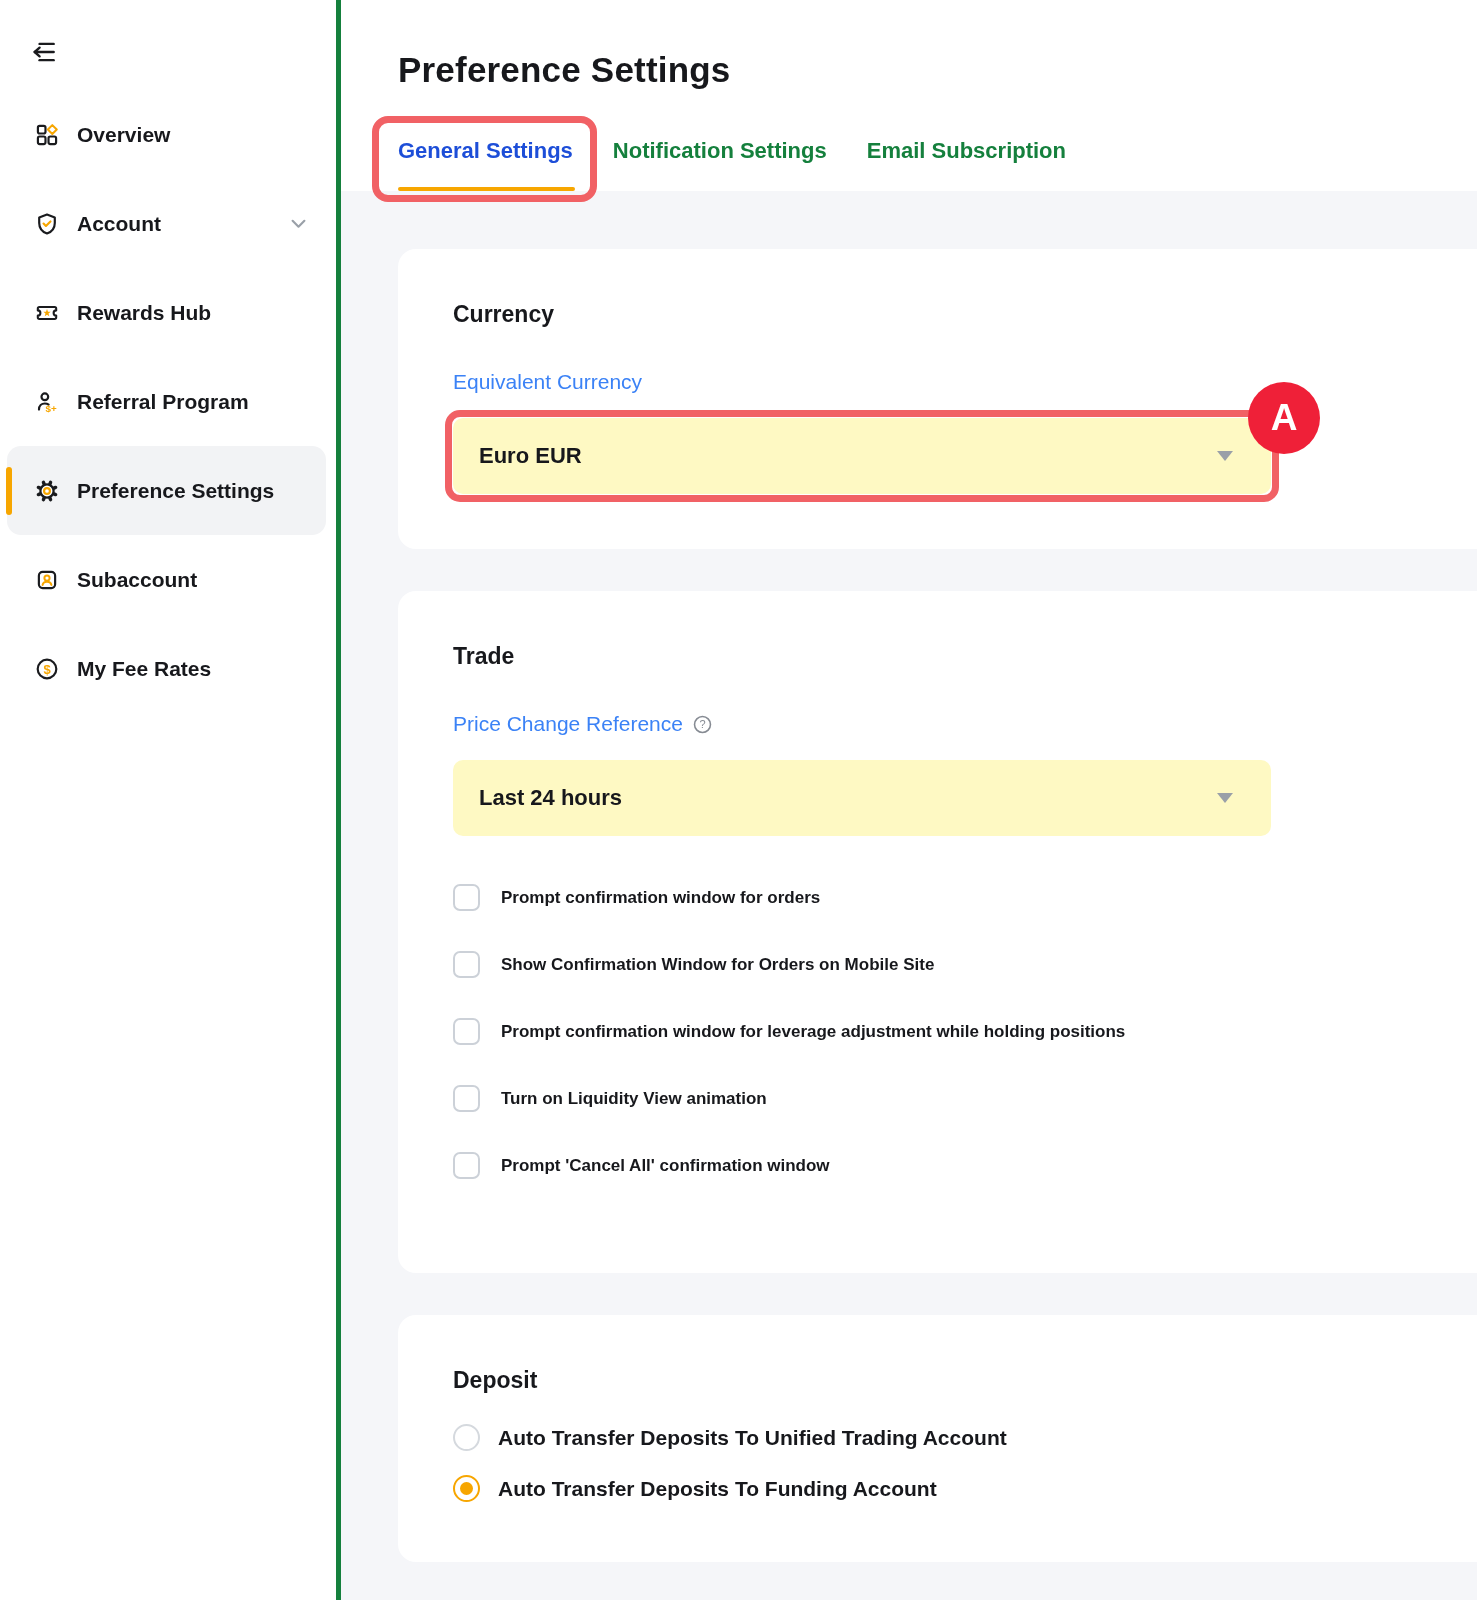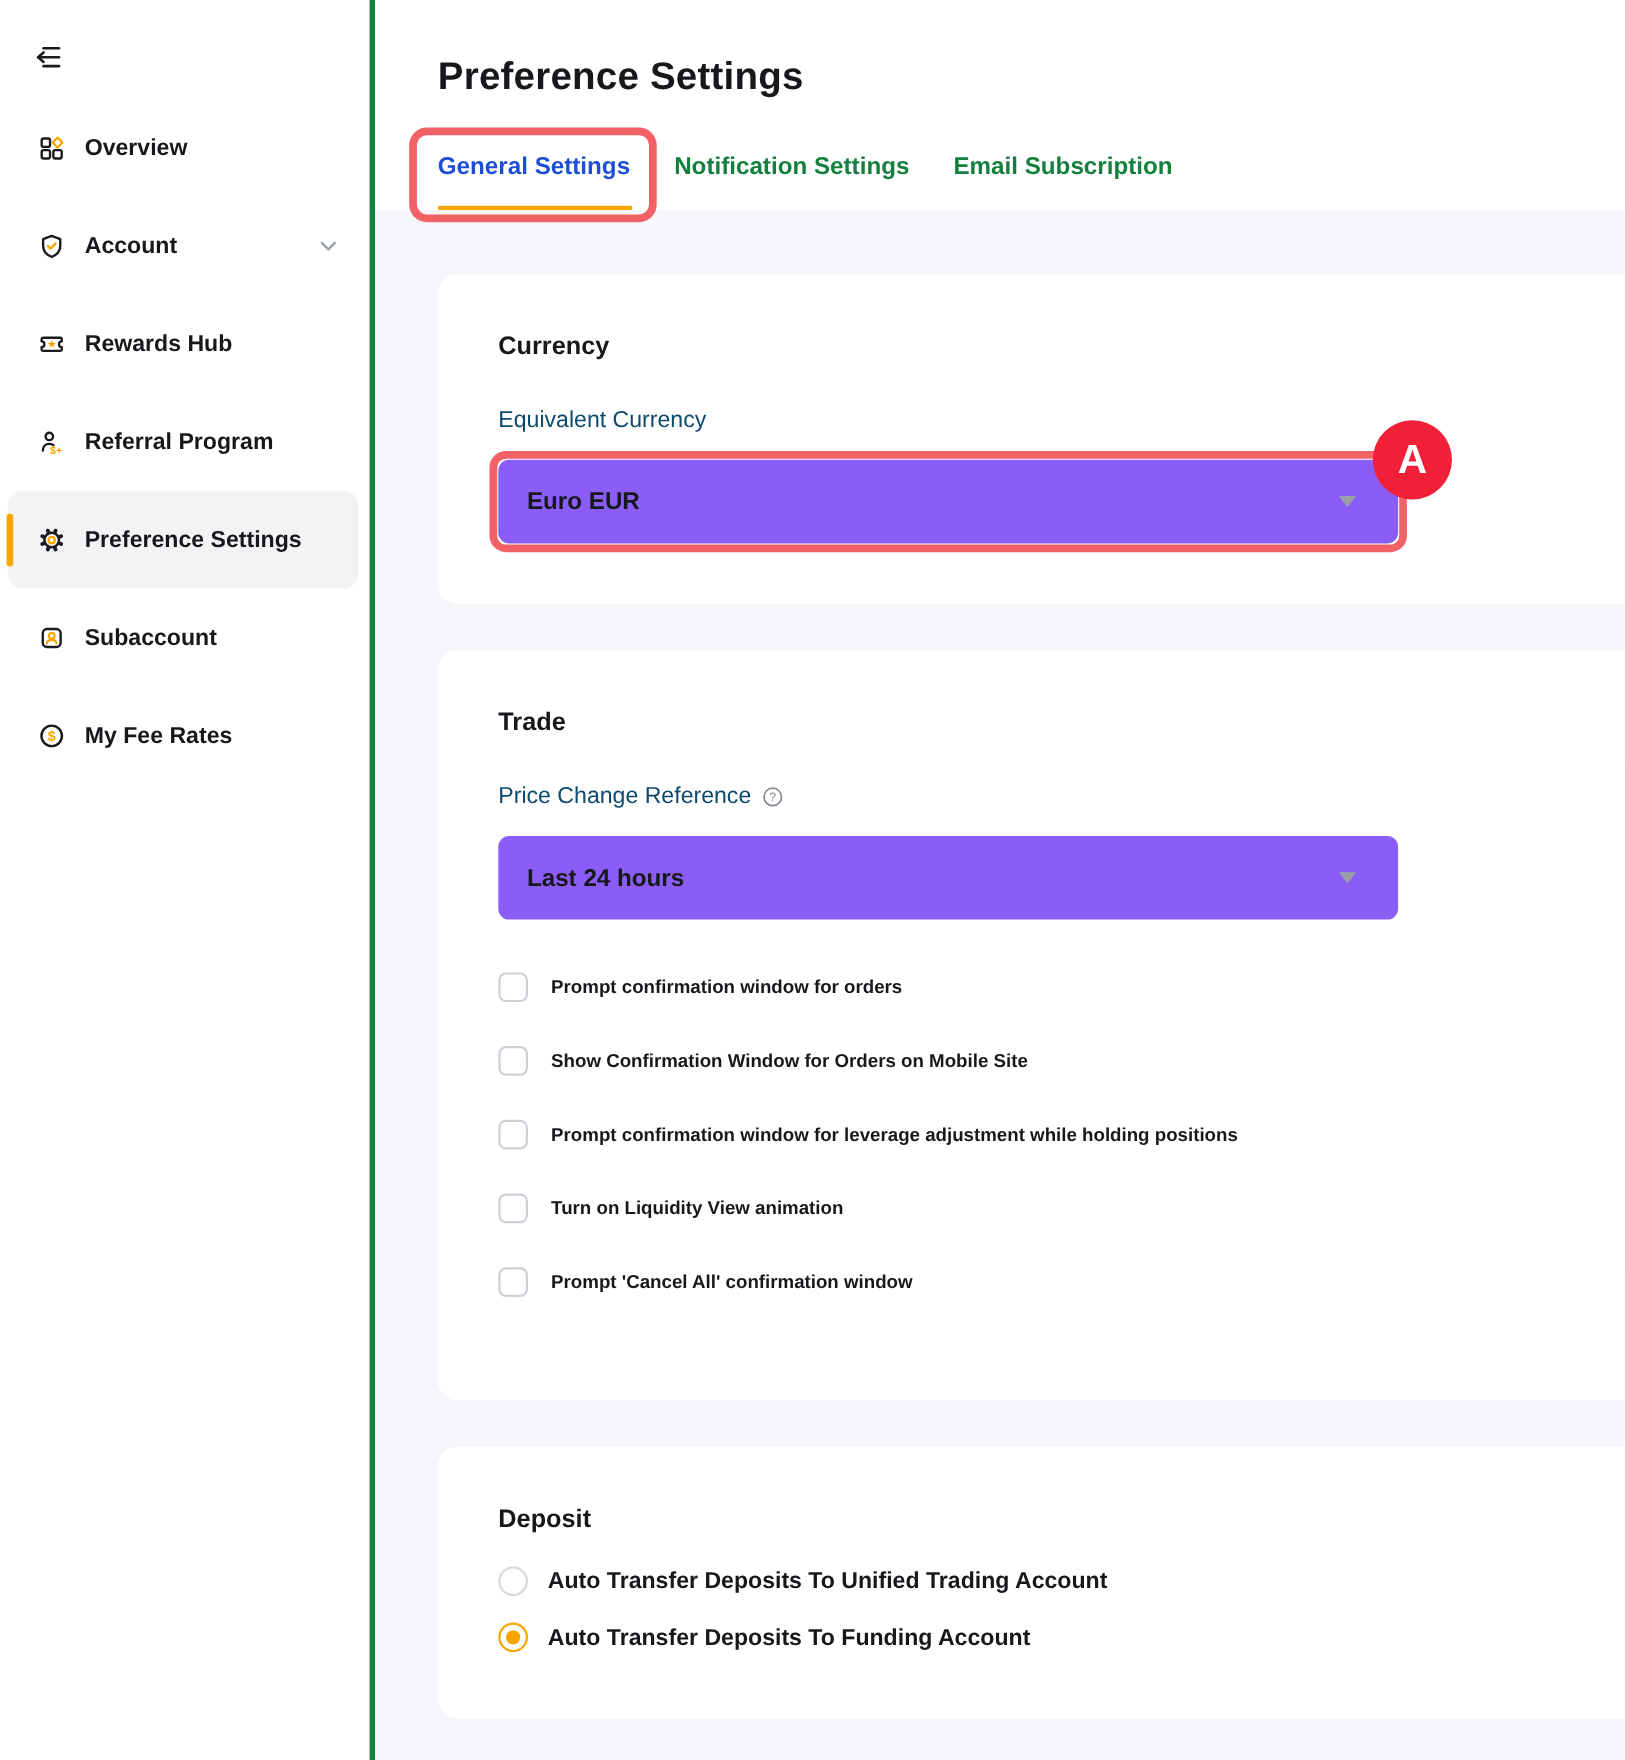--- a/index.html
+++ b/index.html
@@ -31,23 +31,23 @@
     border:7px solid #f16165; border-radius:16px; pointer-events:none; }
 
   .content { flex:1; background:#f5f6f9; padding:58px 0 0 57px; }
   .card { background:#fff; border-radius:18px 0 0 18px; padding:52px 60px 0 55px; }
   .card + .card { margin-top:42px; }
   .card h2 { font-size:23px; font-weight:bold; }
   .card-currency { height:300px; }
   .card-trade { height:682px; }
   .card-deposit { height:247px; }
   .field-label { display:flex; align-items:center; gap:9px; margin-top:42px;
-    font-size:21px; color:#0c4a6e; font-weight:normal; }
-
-  .select { width:818px; height:76px; background:#8b5cf6; border-radius:10px; margin-top:24px;
+    font-size:21px; color:#3b82f6; font-weight:normal; }
+
+  .select { width:818px; height:76px; background:#fef9c3; border-radius:10px; margin-top:24px;
     display:flex; align-items:center; padding:0 38px 0 26px; font-size:22px; font-weight:bold; cursor:pointer; }
   .select .caret { margin-left:auto; width:0; height:0; border-left:8px solid transparent;
     border-right:8px solid transparent; border-top:10px solid #9aa0a8; }
   .select-wrap { position:relative; width:818px; margin-top:24px; }
   .select-wrap .select { margin-top:0; }
   .red-outline { position:absolute; inset:-8px; border:7px solid #f16165; border-radius:15px; pointer-events:none; }
   .badge-a { position:absolute; top:-36px; right:-49px; width:72px; height:72px; border-radius:50%;
     background:#ef2038; color:#fff; font-size:37px; font-weight:bold;
     display:flex; align-items:center; justify-content:center; z-index:2; }
 

